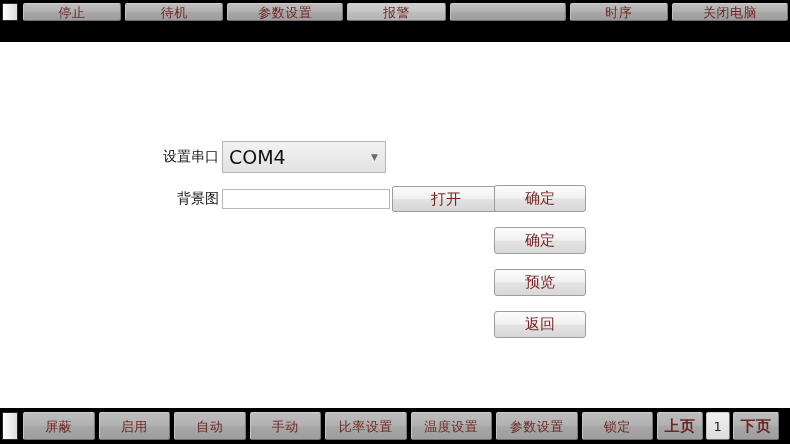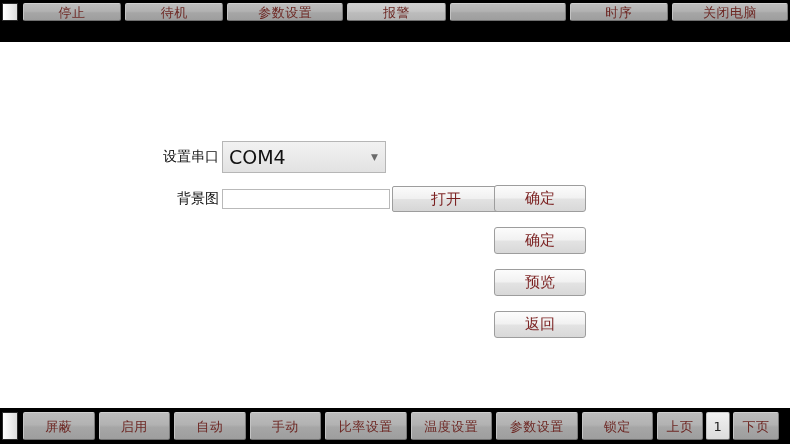--- a/index.html
+++ b/index.html
@@ -81,21 +81,21 @@
     margin: 1px 1px;
   }
 
   
   .toolbar.top .tb-btn.w-sm  { flex: 1 1 74px; }
   .toolbar.top .tb-btn.w-md  { flex: 1 1 92px; }
   .toolbar.top .tb-btn.w-lg  { flex: 1 1 108px; }
 
   .toolbar.bottom .tb-btn.w-sm { flex: 1 1 64px; }
   .toolbar.bottom .tb-btn.w-md { flex: 1 1 74px; }
-  .toolbar.bottom .tb-btn.w-xs { flex: 0 0 46px; font-size: 13px; }
+  .toolbar.bottom .tb-btn.w-xs { flex: 0 0 46px; font-size: 15px; font-weight: bold; }
 
   
   .content {
     position: absolute;
     top: 42px;
     left: 0;
     width: 790px;
     height: 362px;
     background: #ffffff;
   }

